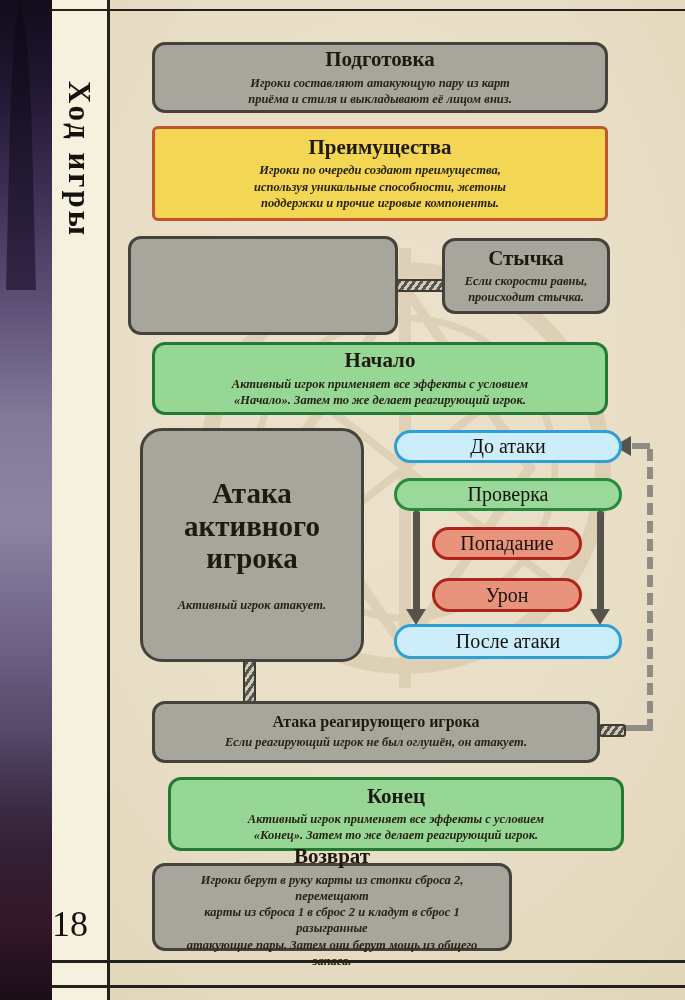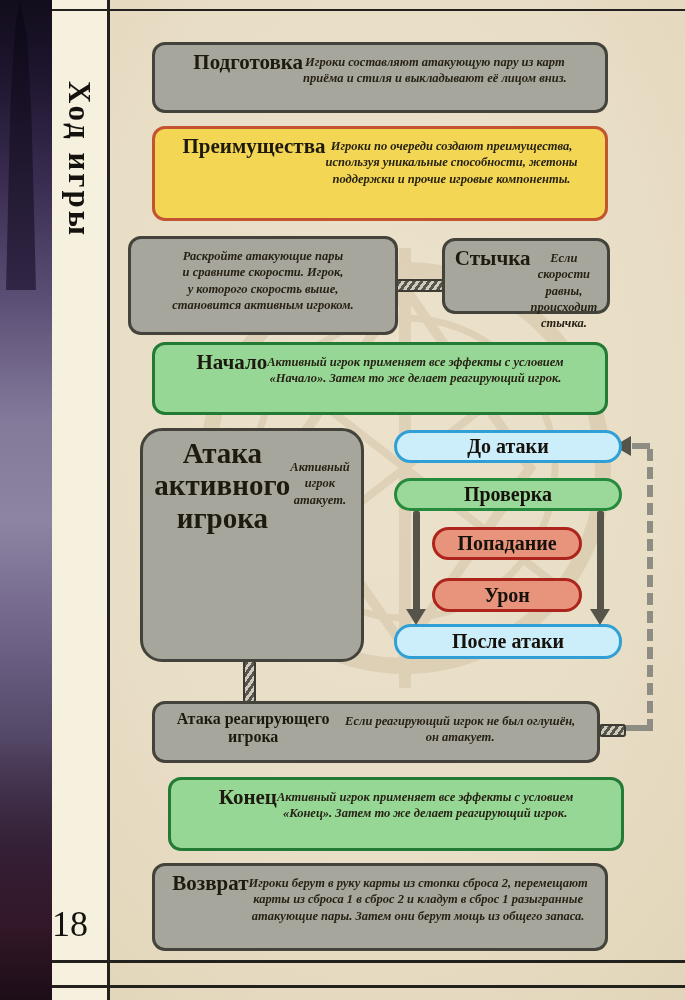--- a/index.html
+++ b/index.html
@@ -40,31 +40,31 @@
   .page-num{
     position:absolute;left:52px;top:903px;width:59px;text-align:left;
     font-size:36px;color:#14120e;
   }
   
   .emblem{position:absolute;left:180px;top:228px;width:450px;height:480px;opacity:.13;}
   
   .box{
     position:absolute;box-sizing:border-box;border:3px solid;border-radius:13px;
     text-align:center;padding:6px 14px;
-    display:flex;flex-direction:row;justify-content:center;
+    display:flex;flex-direction:column;justify-content:center;
   }
   .box .t{font-weight:bold;font-size:21px;line-height:1.12;color:#1e1a10;white-space:pre-line;}
   .box .b{font-weight:bold;font-style:italic;font-size:12.5px;line-height:1.3;margin-top:3px;color:#272214;white-space:pre-line;}
   .gray{background:#a6a69c;border-color:#43433b;}
-  .yellow{background:#f3d654;border-color:#c2552f;}
+  .yellow{background:#f3d654;border-color:#c2552f;border-radius:6px;}
   .green{background:#96d796;border-color:#237a35;}
   .pill{
     position:absolute;box-sizing:border-box;border:3px solid;border-radius:17px;
     display:flex;align-items:center;justify-content:center;
-    font-weight:bold;font-size:20px;color:#15120c;
+    font-weight:normal;font-size:20px;color:#15120c;
   }
   .blue-pill{background:#cceefb;border-color:#2f9fd6;}
   .green-pill{background:#9ad99a;border-color:#268a3c;}
   .red-pill{background:#e8937b;border-color:#ad241c;}
   
   .b-podg{left:152px;top:42px;width:456px;height:71px;}
   .b-prei{left:152px;top:126px;width:456px;height:95px;}
   .b-rask{left:128px;top:236px;width:270px;height:99px;}
   .b-stych{left:442px;top:238px;width:168px;height:76px;}
   .b-nach{left:152px;top:342px;width:456px;height:73px;}
@@ -72,21 +72,21 @@
   .b-big .t{font-size:29px;}
   .b-big .b{margin-top:22px;}
   .p-do{left:394px;top:430px;width:228px;height:33px;}
   .p-prov{left:394px;top:478px;width:228px;height:33px;}
   .p-pop{left:432px;top:527px;width:150px;height:33px;}
   .p-uron{left:432px;top:578px;width:150px;height:34px;}
   .p-posle{left:394px;top:624px;width:228px;height:35px;}
   .b-reag{left:152px;top:701px;width:448px;height:62px;}
   .b-reag .t{font-size:16px;}
   .b-konec{left:152px;top:777px;width:456px;height:74px;margin-left:16px;}
-  .b-vozv{left:152px;top:863px;width:456px;height:88px;}
+  .b-vozv{left:152px;top:863px;width:360px;height:88px;}
   
   .hatch{
     position:absolute;border:2px solid #3c3c34;border-radius:3px;box-sizing:border-box;
     background:repeating-linear-gradient(125deg,#56564c 0 3px,#cfcabb 3px 6px);
   }
   .c1{left:396px;top:279px;width:48px;height:13px;}
   .c2{left:243px;top:660px;width:13px;height:43px;}
   .c3{left:599px;top:724px;width:27px;height:13px;}
   
   .arrow-line{position:absolute;width:7px;background:#56544a;border-radius:2px;}
@@ -159,24 +159,20 @@
     </div>
 
     <div class="box yellow b-prei">
       <div class="t">Преимущества</div>
       <div class="b">Игроки по очереди создают преимущества,
 используя уникальные способности, жетоны
 поддержки и прочие игровые компоненты.</div>
     </div>
 
     <div class="box gray b-rask">
-      <div class="b">Раскройте атакующие пары
-и сравните скорости. Игрок,
-у которого скорость выше,
-становится активным игроком.</div>
     </div>
 
     <div class="box gray b-stych">
       <div class="t">Стычка</div>
       <div class="b">Если скорости равны,
 происходит стычка.</div>
     </div>
 
     <div class="box green b-nach">
       <div class="t">Начало</div>

